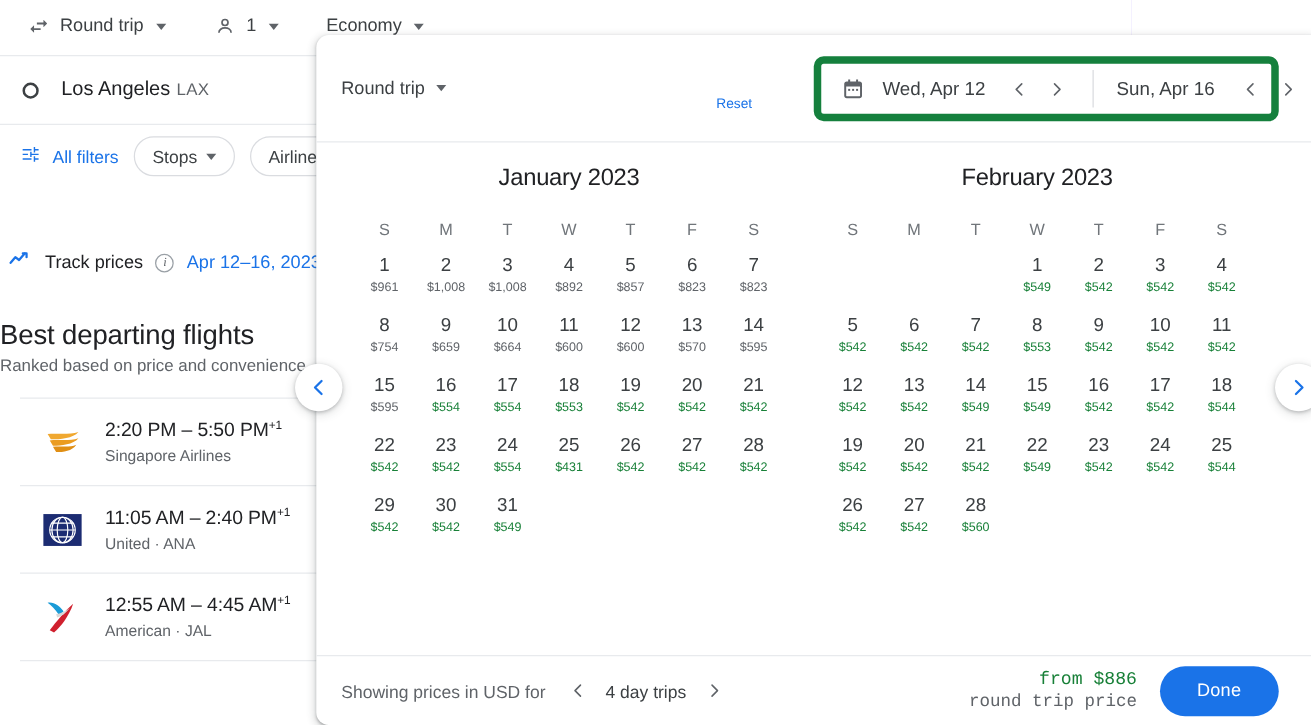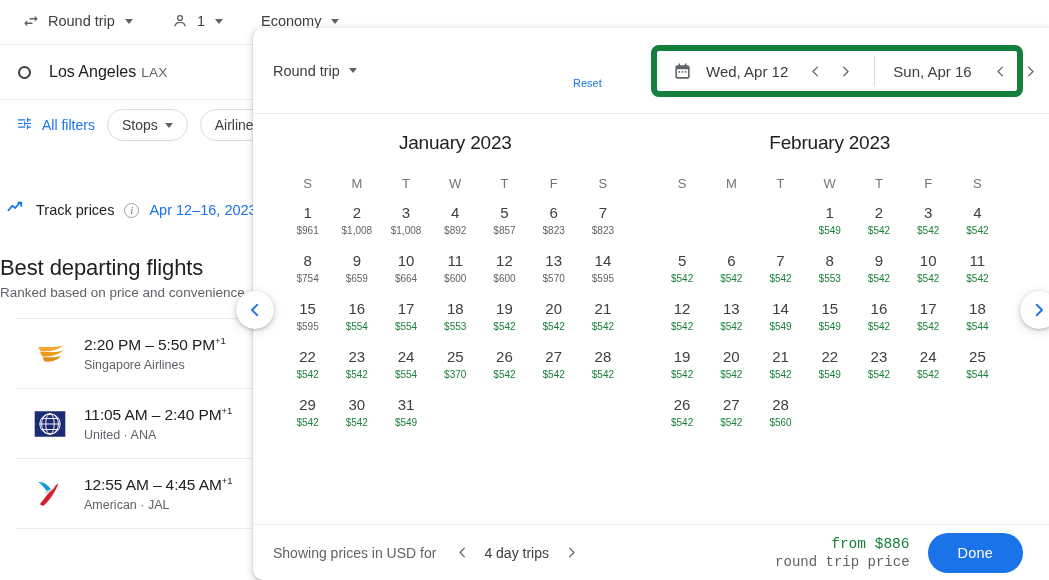--- a/index.html
+++ b/index.html
@@ -425,21 +425,21 @@
             <div class="cell">
               <div class="d">23</div>
               <div class="p low">$542</div>
             </div>
             <div class="cell">
               <div class="d">24</div>
               <div class="p low">$554</div>
             </div>
             <div class="cell">
               <div class="d">25</div>
-              <div class="p low">$370</div>
+              <div class="p low">$431</div>
             </div>
             <div class="cell">
               <div class="d">26</div>
               <div class="p low">$542</div>
             </div>
             <div class="cell">
               <div class="d">27</div>
               <div class="p low">$542</div>
             </div>
             <div class="cell">

